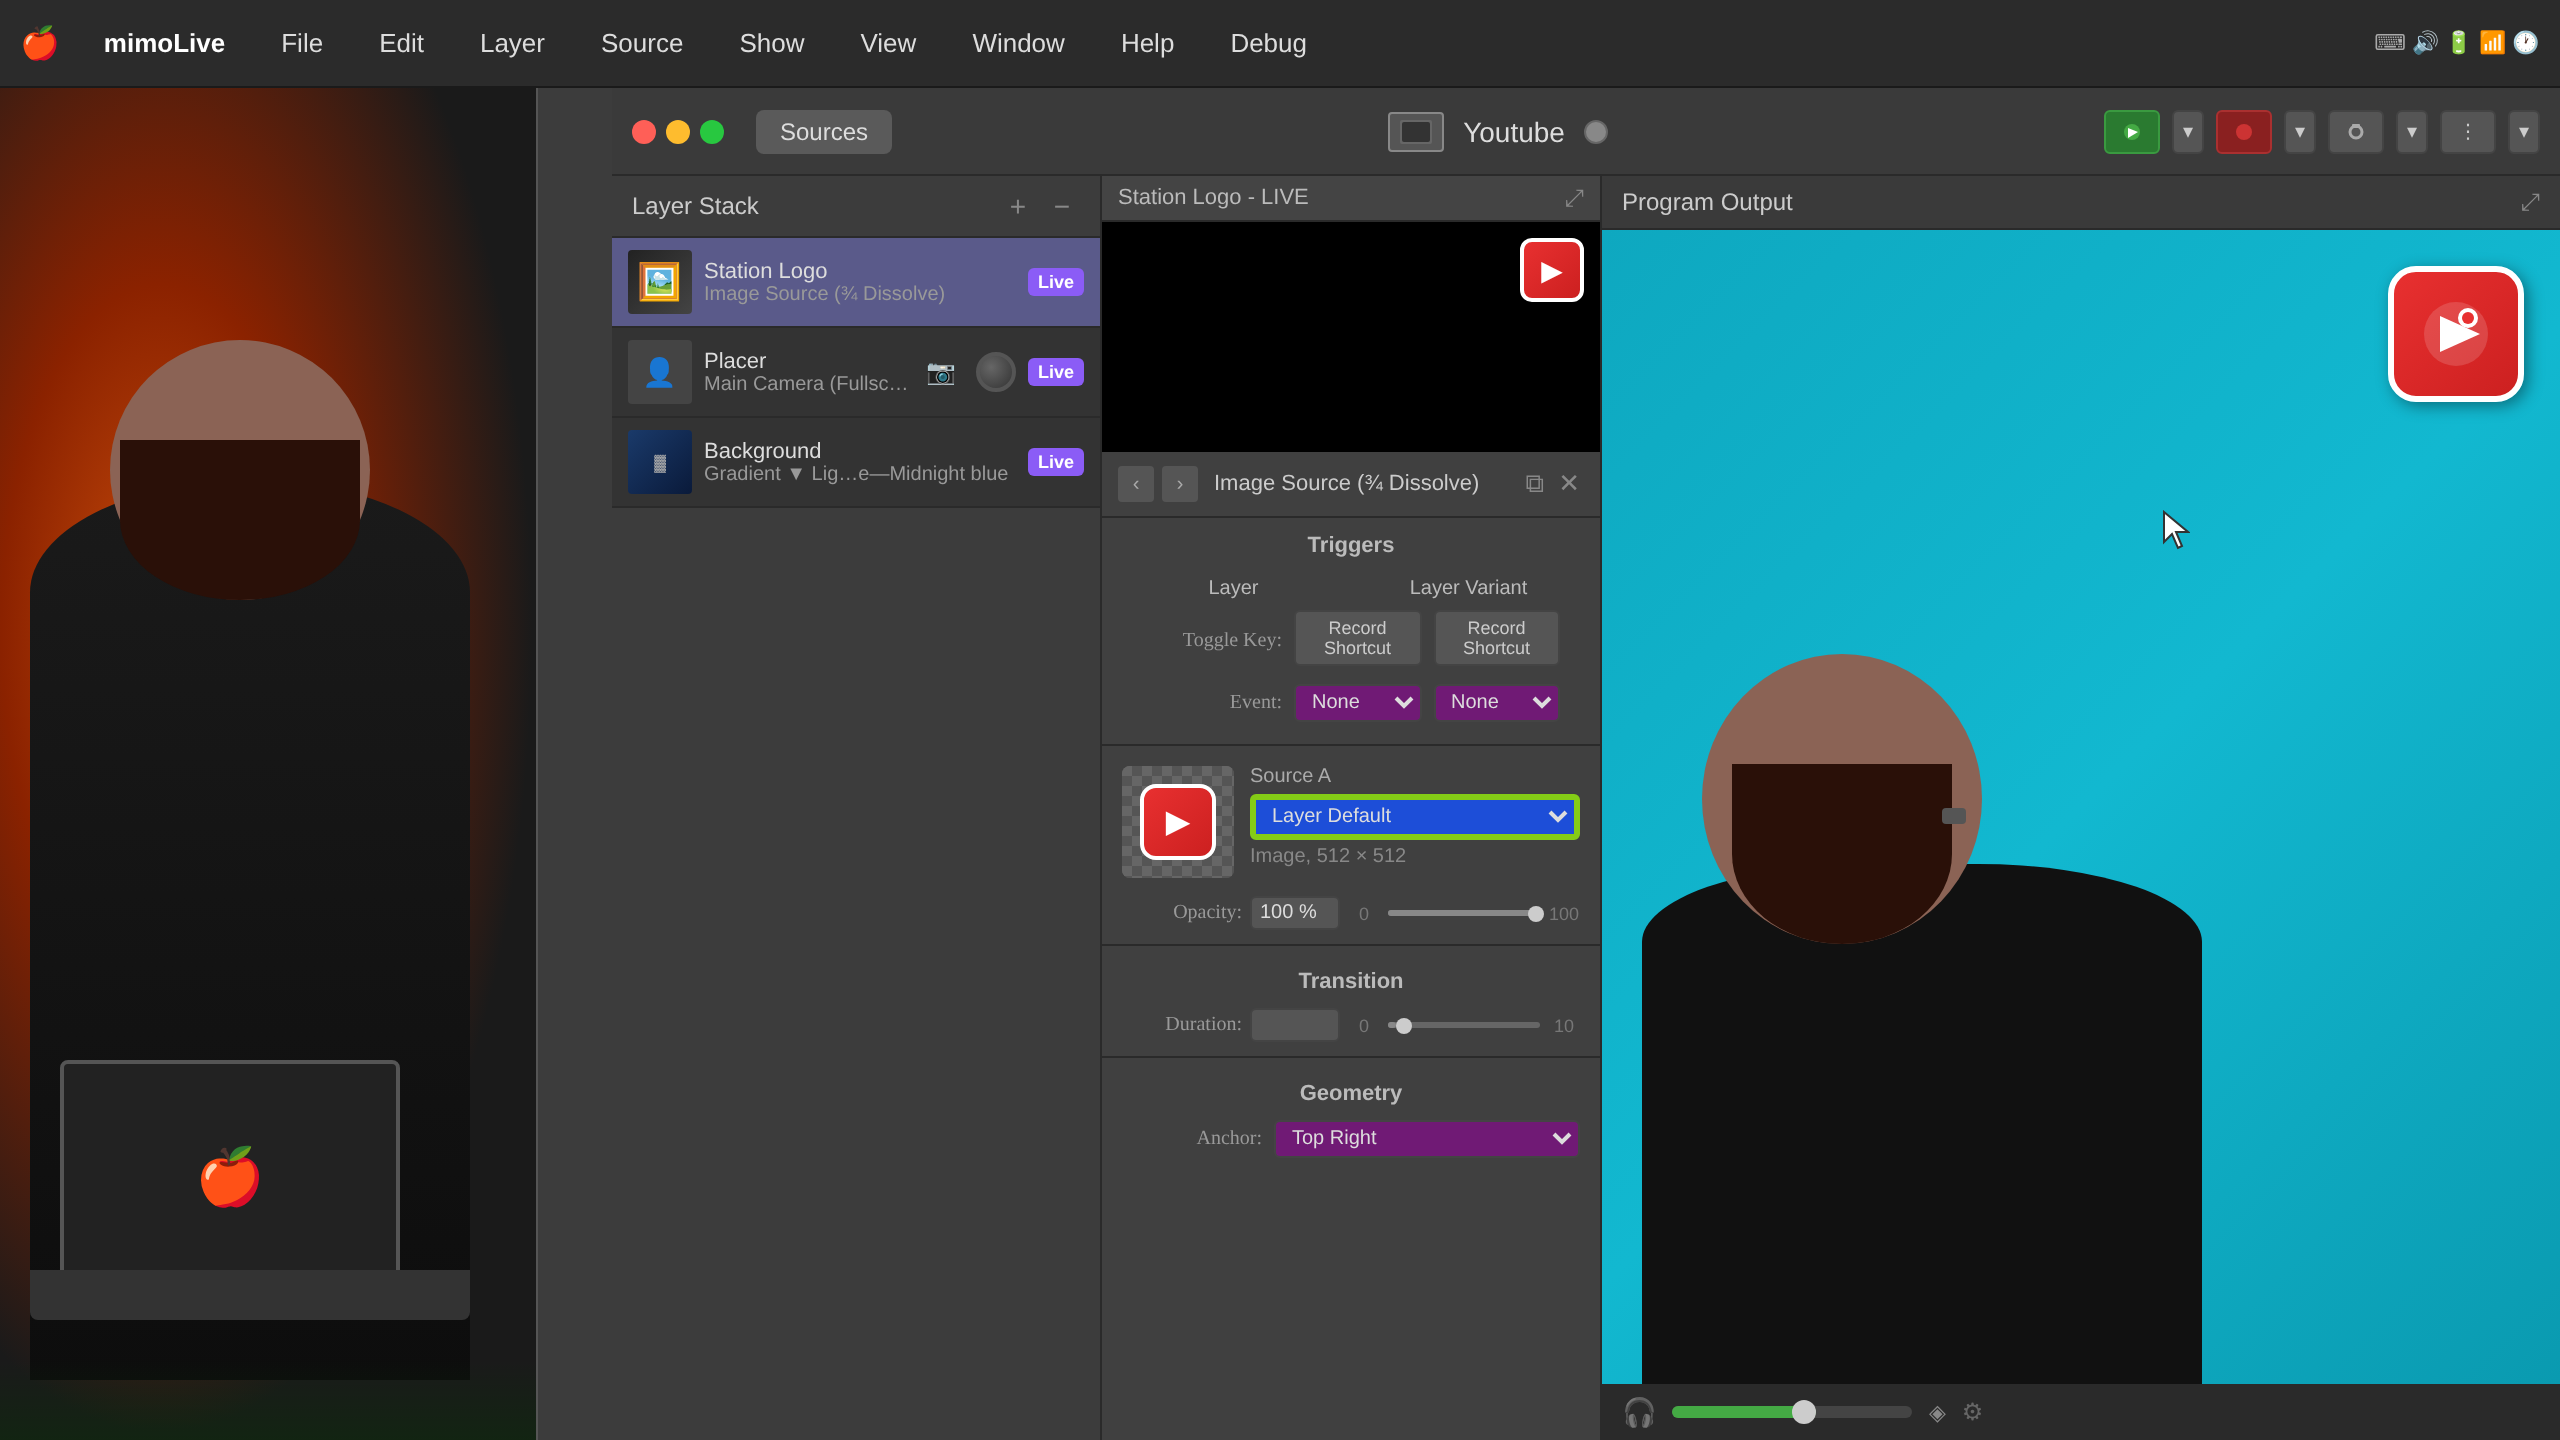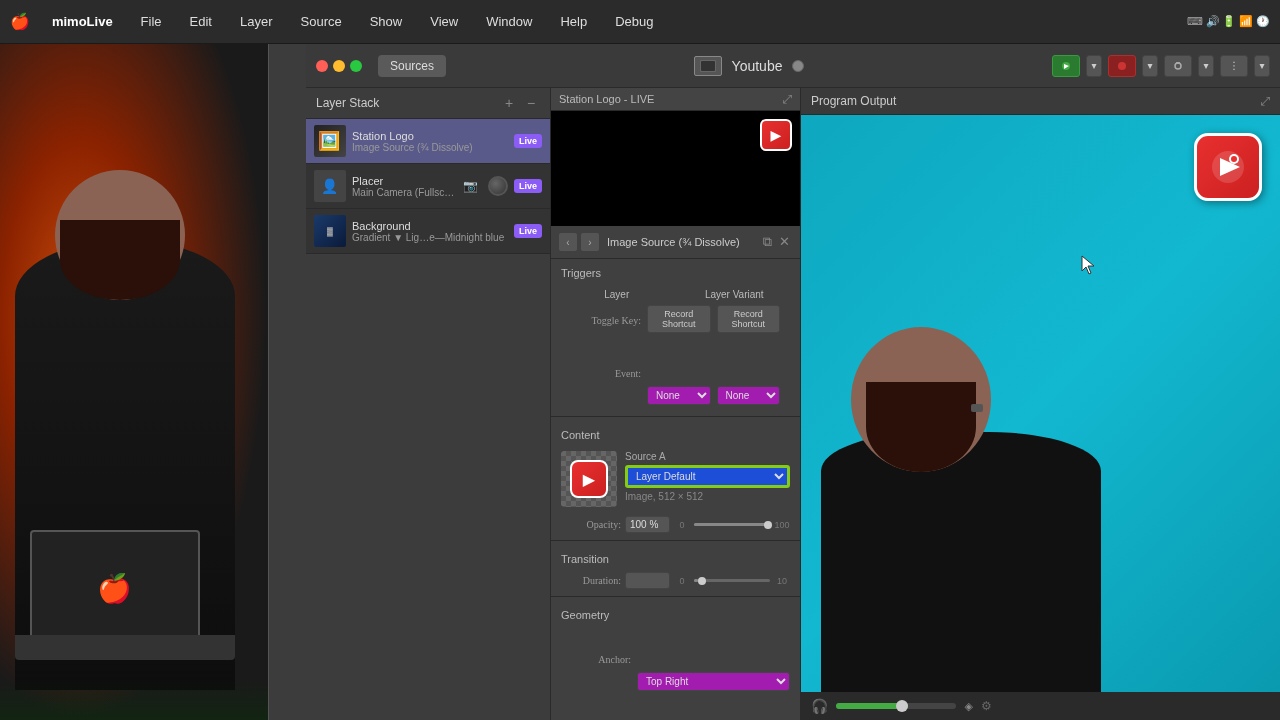--- a/index.html
+++ b/index.html
@@ -229,41 +229,41 @@
       background: #111;
       position: relative;
       margin: 0;
     }
 
     
     .section-header {
       padding: 8px 10px 4px;
       font-size: 11px;
       color: #bbb;
-      font-weight: 400;
+      font-weight: 700;
+      text-align: center;
     }
 
     .form-row {
       display: flex;
       align-items: center;
       padding: 3px 10px;
       gap: 6px;
       min-height: 24px;
     }
     .form-label { font-size: 10px; color: #999; min-width: 70px; text-align: right; flex-shrink: 0; font-family: Liberation Serif, serif; }
     .form-select {
-      background: #a21caf;
+      background: #701a75;
       border: 1px solid #444;
       border-radius: 3px;
       color: #ddd;
       font-size: 10px;
       padding: 2px 4px;
       flex: 1;
       cursor: pointer;
-      margin-top: 44px;
     }
     .form-input {
       background: #555;
       border: 1px solid #444;
       border-radius: 3px;
       color: #ddd;
       font-size: 10px;
       padding: 2px 4px;
       width: 50px;
     }
@@ -612,21 +612,20 @@
               <option>None</option>
             </select>
             <select class="form-select" style="flex:1;">
               <option>None</option>
             </select>
           </div>
         </div>
 
         <div class="divider"></div>
 
-        <div class="section-header">Content</div>
         <div class="content-source">
 
           <div class="source-thumb">
             <div style="position:absolute;width:100%;height:100%;background:repeating-conic-gradient(#555 0% 25%,#666 0% 50%) 0 0/10px 10px;"></div>
             <div style="position:absolute;width:38px;height:38px;background:linear-gradient(135deg,#e83030,#cc2020);border-radius:8px;border:2px solid #fff;display:flex;align-items:center;justify-content:center;">
               <span style="color:#fff;font-size:16px;">▶</span>
             </div>
           </div>
           <div class="source-info">
             <div class="source-label">Source A</div>

